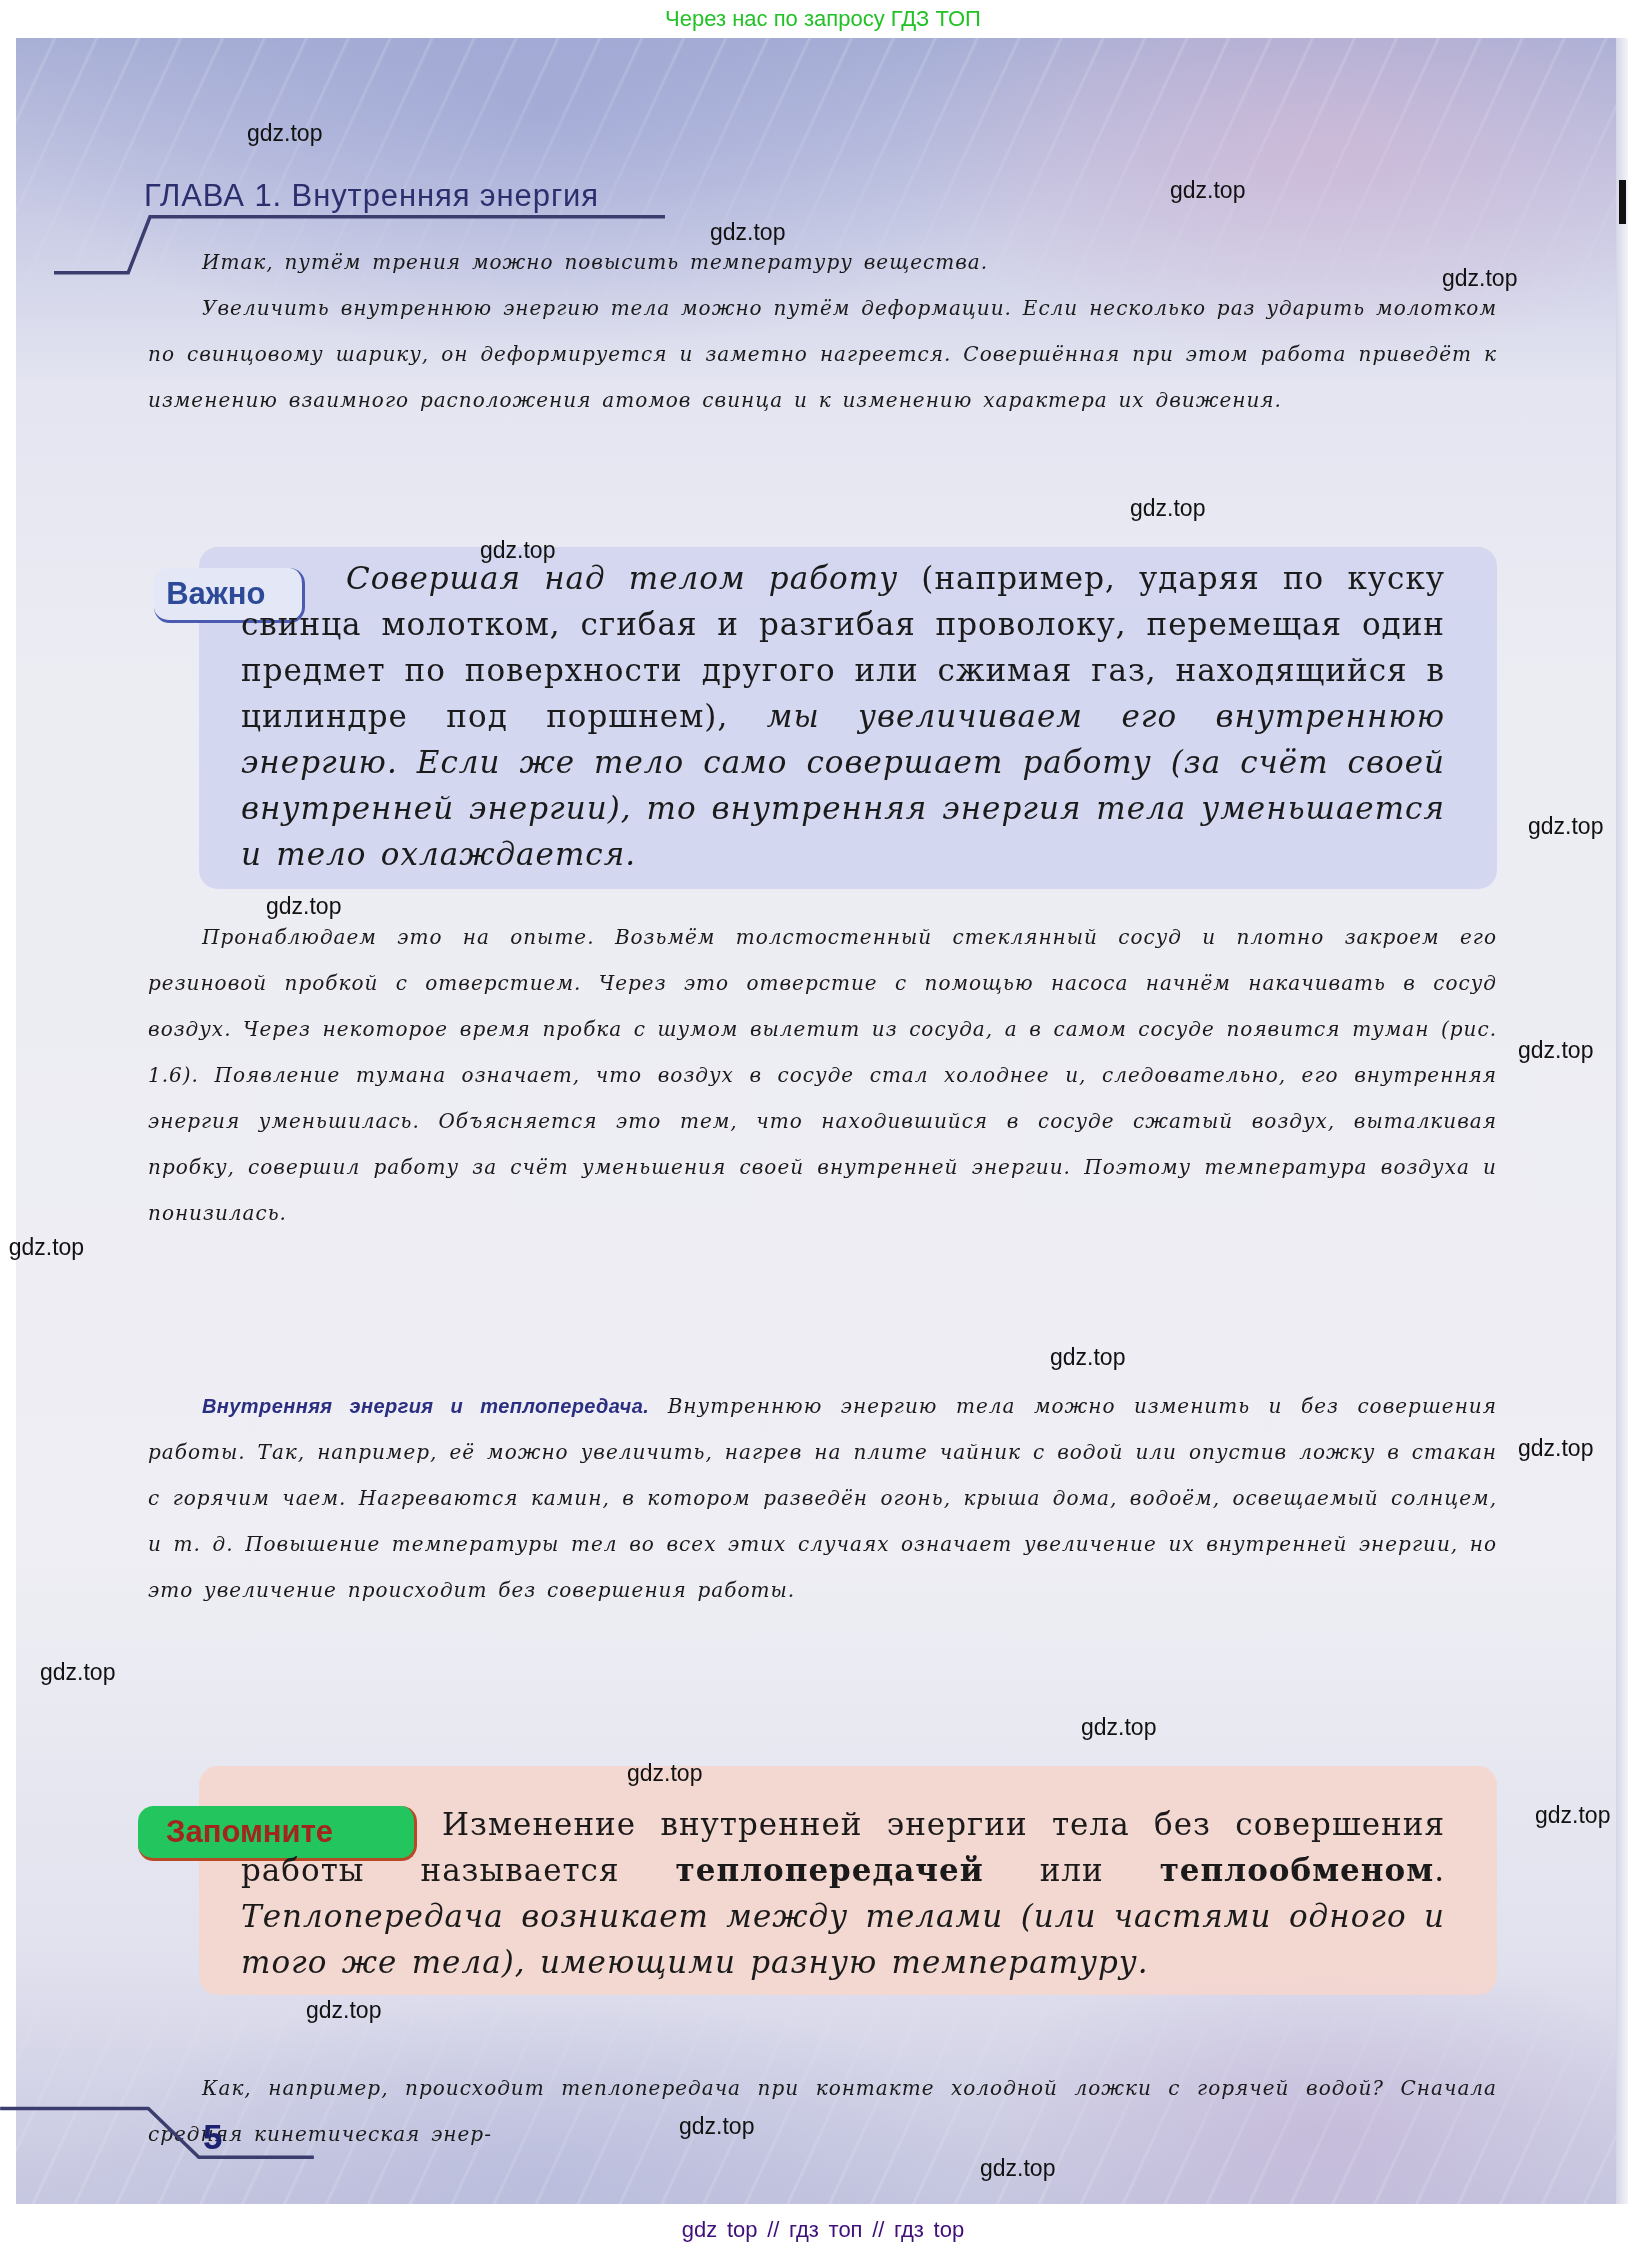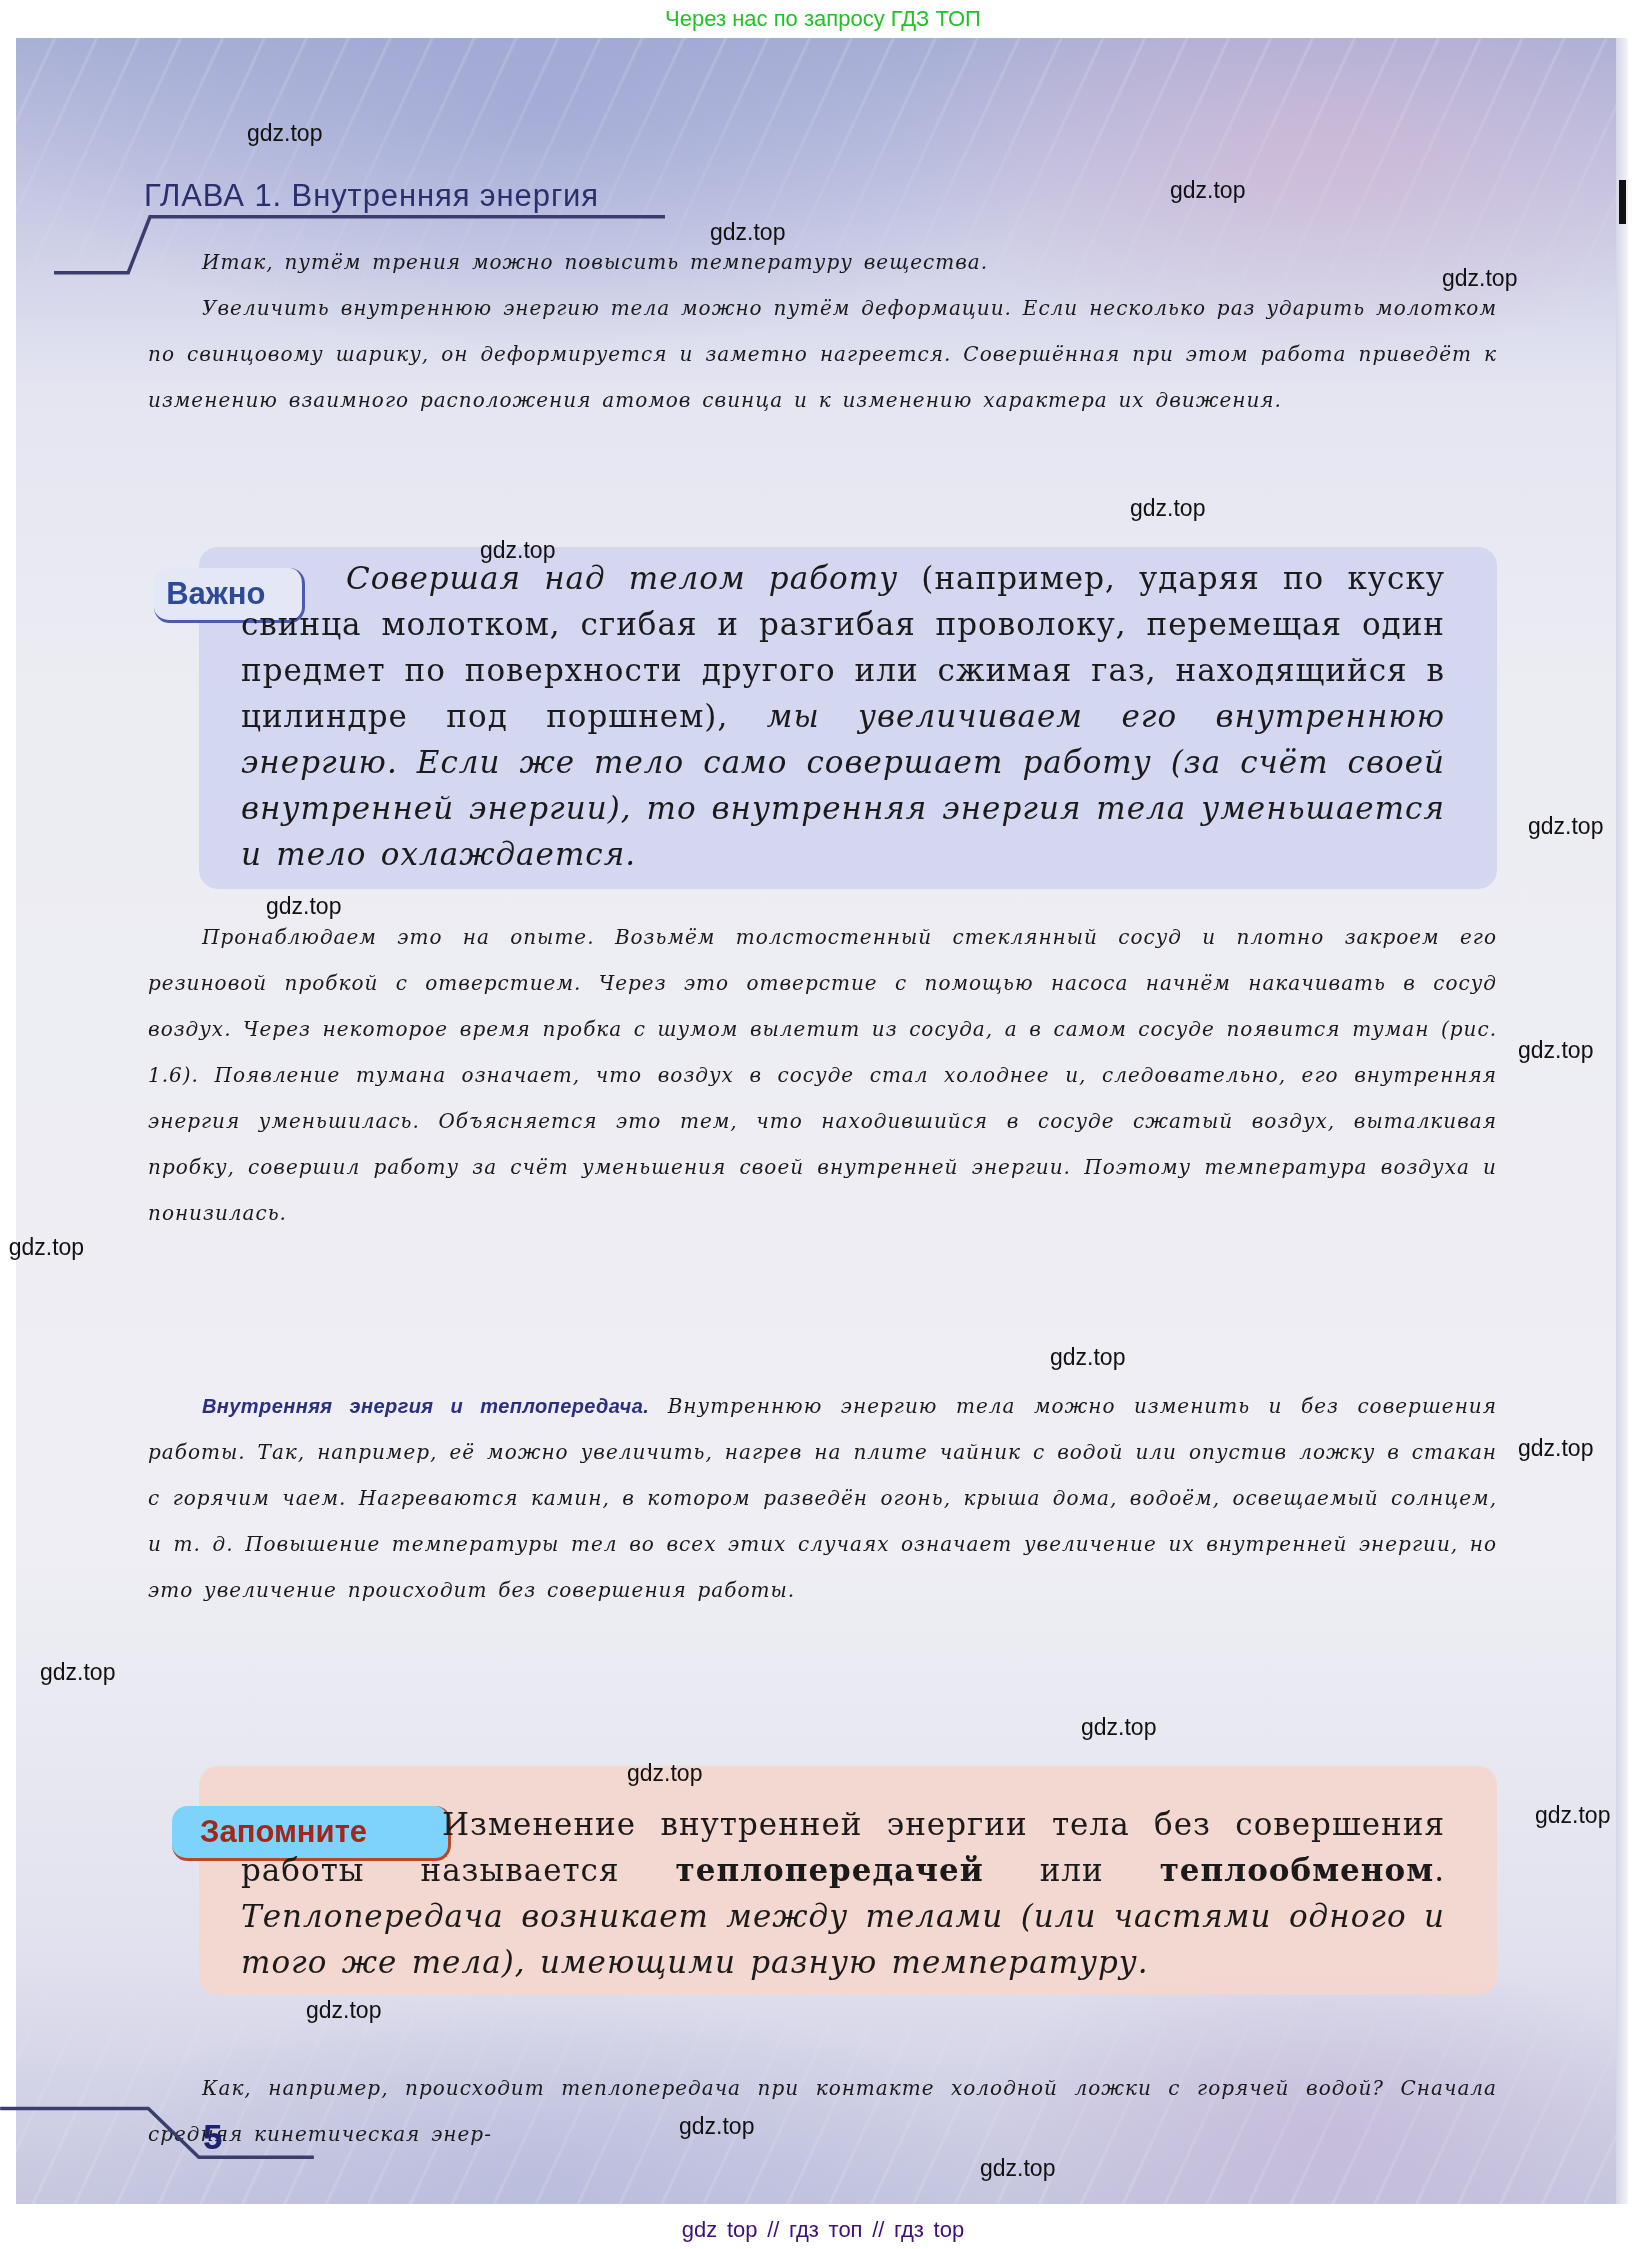--- a/index.html
+++ b/index.html
@@ -74,21 +74,21 @@
   .tag {
     position: absolute; height: 52px; border-radius: 15.7px;
     font-family: "Liberation Sans", sans-serif; font-weight: bold; font-size: 31px;
     display: flex; align-items: center; padding: 0 12.2px; margin-top: 33px;
   }
   .tag.important {
     left: 154px; top: 535px; width: 124px; color: #2d4a98; background: #e4e7f6;
     border-right: 3.5px solid #4a5bb0; border-bottom: 3.5px solid #4a5bb0;
   }
   .tag.remember {
-    left: 172px; top: 1773px; width: 236px; color: #a3261c; background: #7dd3fc;
+    left: 138px; top: 1773px; width: 236px; color: #a3261c; background: #22c55e;
     border-right: 3.5px solid #b64a26; border-bottom: 3.5px solid #b64a26; padding-left: 28px;
   }
   .box-text {
     position: absolute; left: 241px; width: 1204px;
     font-family: "DejaVu Serif", serif; font-size: 31px; line-height: 46px; color: #1a1a1a;
     text-align: justify; letter-spacing: 1px; word-spacing: 3.5px; margin: 0;
   }
   .box-text .ind-big { display: inline-block; width: 105px; }
   .box-text .ind-rem { display: inline-block; width: 201px; }
   .it { font-style: italic; }

